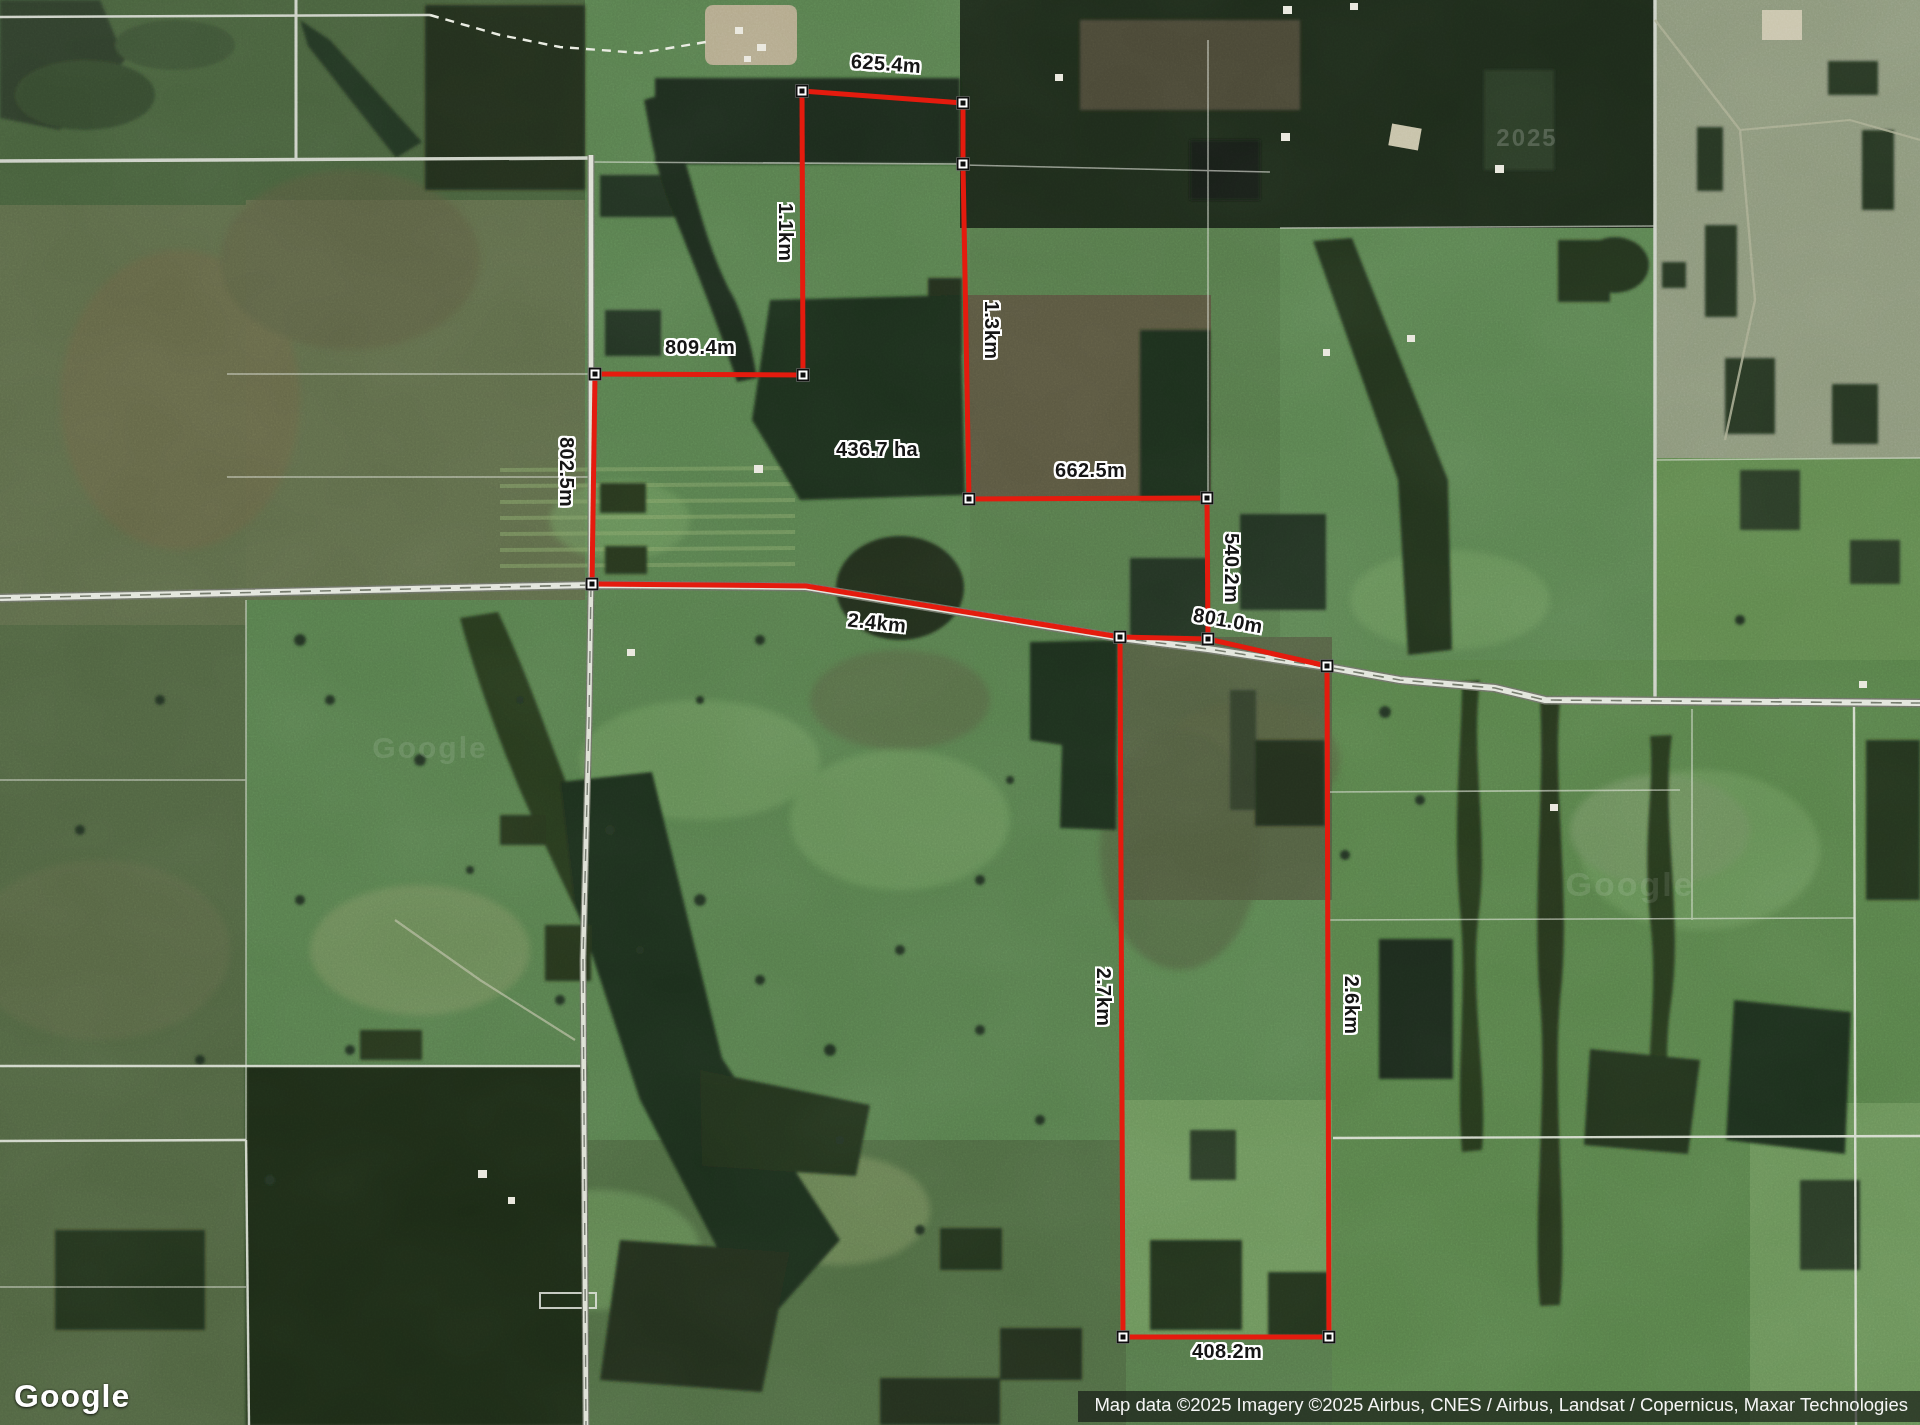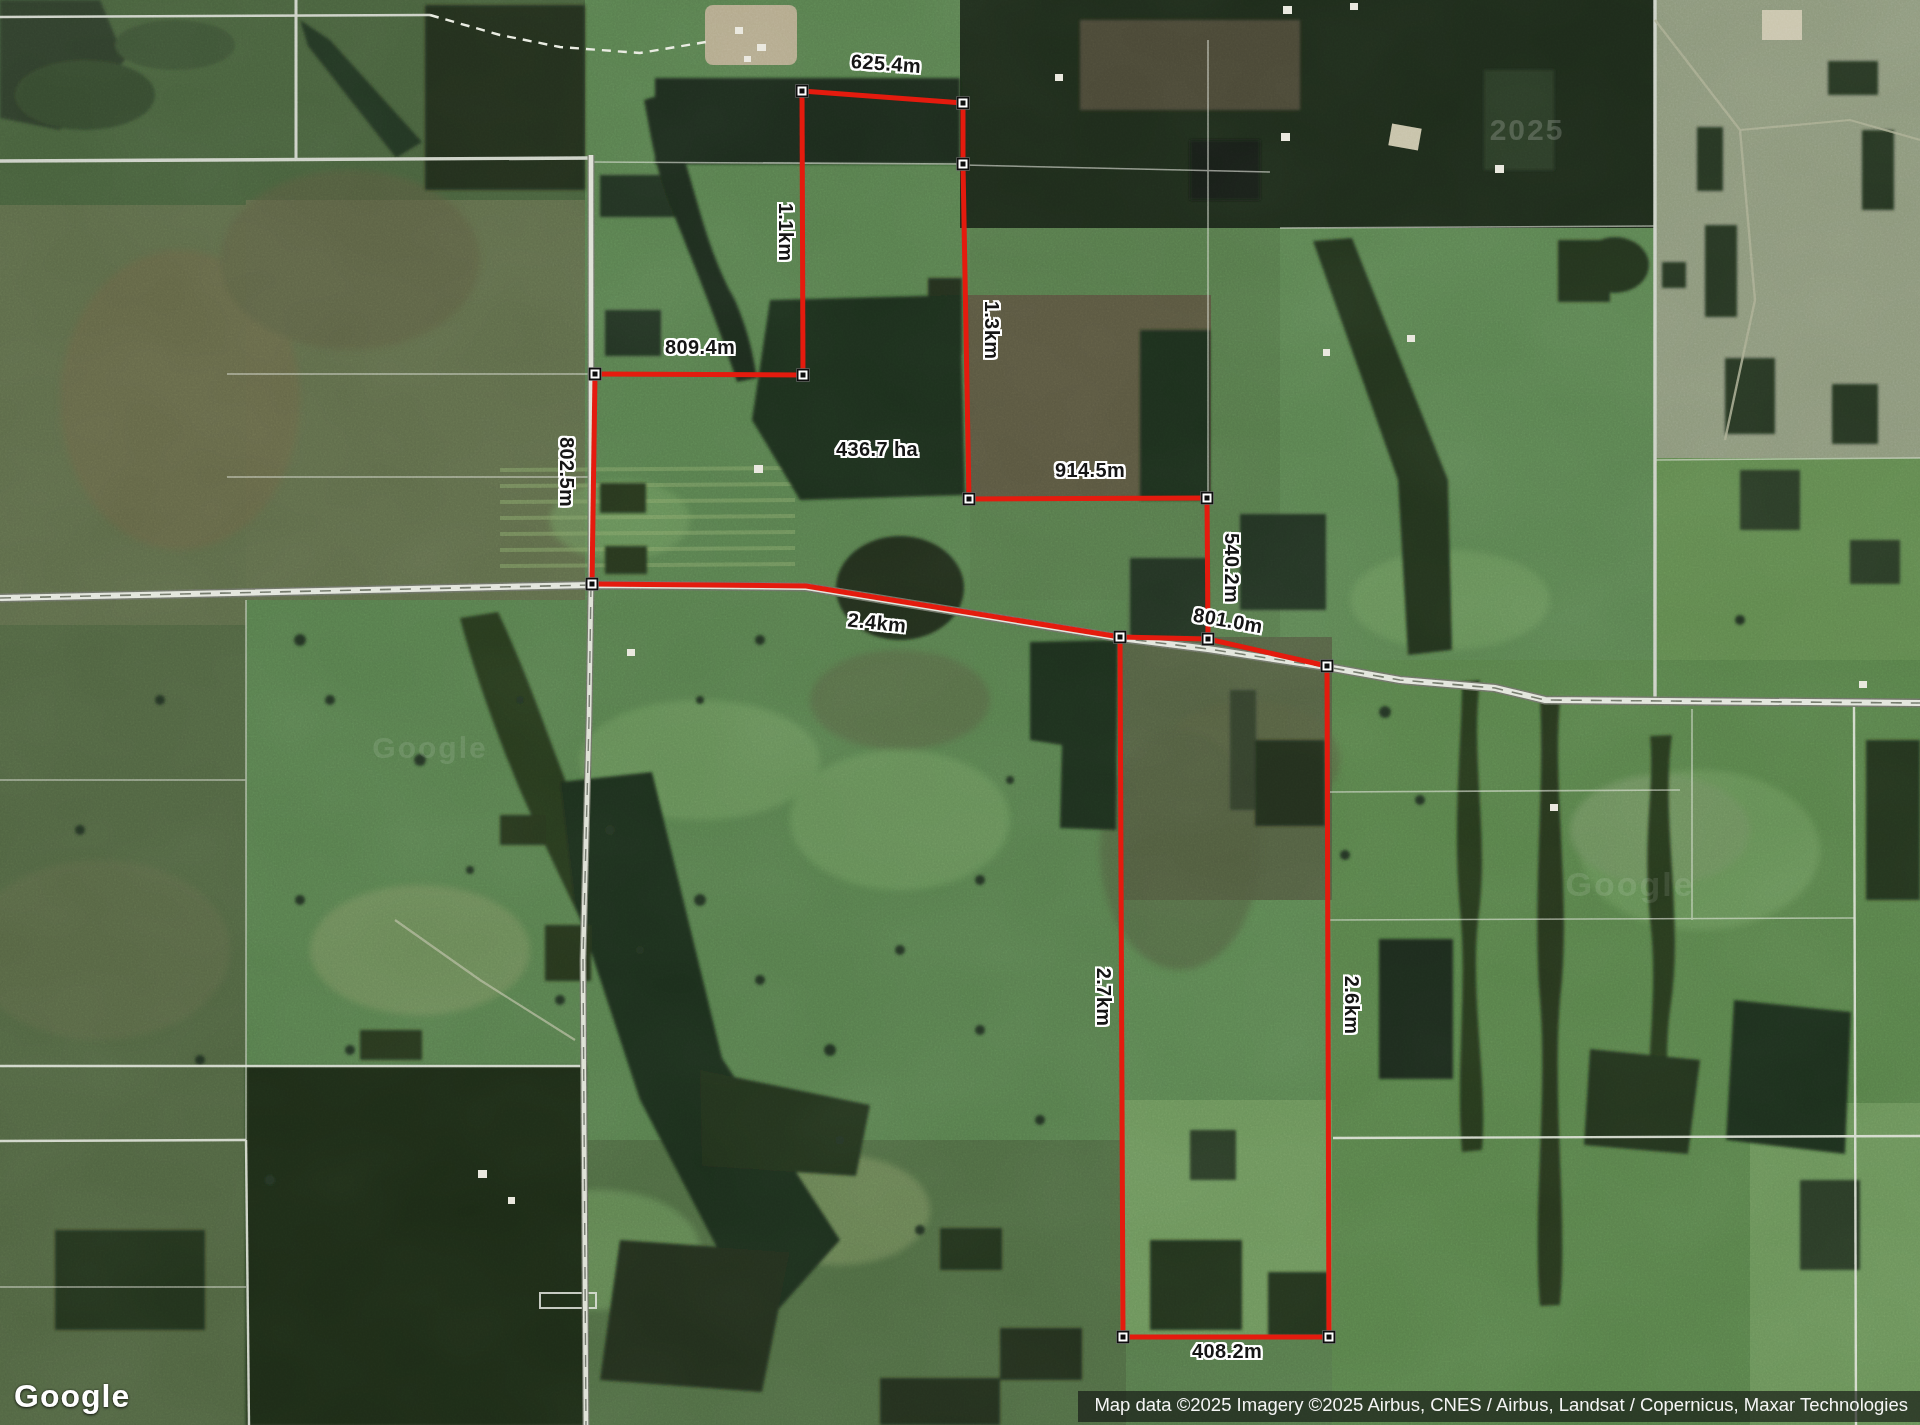--- a/index.html
+++ b/index.html
@@ -294,32 +294,32 @@
       <div class="marker" style="left: 1123px; top: 1337px;"></div>
       <div class="marker" style="left: 592px; top: 584px;"></div>
       <div class="marker" style="left: 595px; top: 374px;"></div>
       <div class="marker" style="left: 803px; top: 375px;"></div>
     </div>
   <div id="labels">
       <div class="mlabel" style="left: 886px; top: 64px; transform: translate(-50%, -50%) rotate(4deg);">625.4m</div>
       <div class="mlabel" style="left: 785px; top: 232px; transform: translate(-50%, -50%) rotate(90deg);">1.1km</div>
       <div class="mlabel" style="left: 991px; top: 330px; transform: translate(-50%, -50%) rotate(90deg);">1.3km</div>
       <div class="mlabel" style="left: 700px; top: 347px; transform: translate(-50%, -50%) rotate(0deg);">809.4m</div>
-      <div class="mlabel" style="left: 1090px; top: 470px; transform: translate(-50%, -50%) rotate(0deg);">914.5m</div>
+      <div class="mlabel" style="left: 1090px; top: 470px; transform: translate(-50%, -50%) rotate(0deg);">662.5m</div>
       <div class="mlabel" style="left: 566px; top: 472px; transform: translate(-50%, -50%) rotate(90deg);">802.5m</div>
       <div class="mlabel" style="left: 1231px; top: 568px; transform: translate(-50%, -50%) rotate(90deg);">540.2m</div>
       <div class="mlabel" style="left: 1228px; top: 621px; transform: translate(-50%, -50%) rotate(10deg);">801.0m</div>
       <div class="mlabel" style="left: 877px; top: 623px; transform: translate(-50%, -50%) rotate(6deg);">2.4km</div>
       <div class="mlabel" style="left: 1103px; top: 997px; transform: translate(-50%, -50%) rotate(90deg);">2.7km</div>
       <div class="mlabel" style="left: 1351px; top: 1005px; transform: translate(-50%, -50%) rotate(90deg);">2.6km</div>
       <div class="mlabel" style="left: 1227px; top: 1351px; transform: translate(-50%, -50%) rotate(0deg);">408.2m</div>
       <div class="mlabel" style="left: 877px; top: 449px; transform: translate(-50%, -50%) rotate(0deg);">436.7 ha</div>
     </div>
   <div id="watermarks">
-      <div class="wmark" style="left: 1527px; top: 130px; font-size: 30px; opacity: 0.18;">2025</div>
+      <div class="wmark" style="left: 1527px; top: 138px; font-size: 24px; opacity: 0.18;">2025</div>
       <div class="wmark" style="left: 430px; top: 748px; font-size: 30px; opacity: 0.1;">Google</div>
       <div class="wmark" style="left: 1630px; top: 884px; font-size: 34px; opacity: 0.1;">Google</div>
     </div>
 
   <div id="logo">Google</div>
   <div id="attr-bar">
     <span>Map data ©2025 Imagery ©2025 Airbus, CNES / Airbus, Landsat / Copernicus, Maxar Technologies</span>
   </div>
 </div>
 

